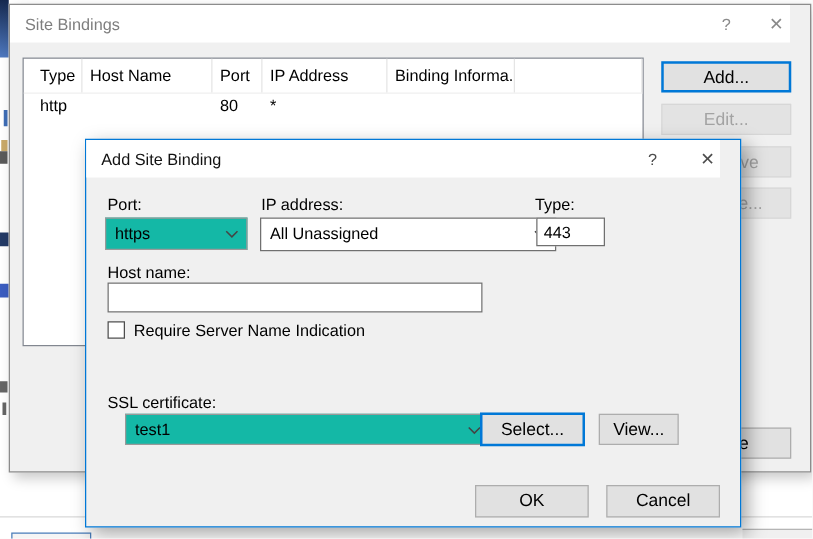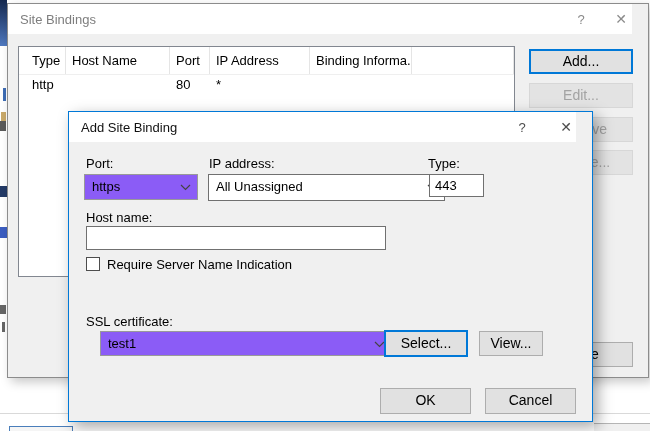--- a/index.html
+++ b/index.html
@@ -59,21 +59,21 @@
   .btn-add { top:45px; }
   .btn-edit { top:79px; }
   .btn-remove { top:113px; }
   .btn-browse { top:146px; }
   .btn-close-site { top:338px; }
 
   
   .label { position:absolute; white-space:nowrap; }
   .combo {
     position:absolute; box-sizing:border-box; height:26px;
-    background:#8b5cf6; border:1px solid #999; line-height:24px;
+    background:#14b8a6; border:1px solid #999; line-height:24px;
   }
   .combo .val { position:absolute; left:7px; top:0; right:22px; overflow:hidden; white-space:nowrap; }
   .combo .chev { position:absolute; right:6px; top:9px; }
   .combo.white { background:#fff; border-color:#707070; }
   .tbox {
     position:absolute; box-sizing:border-box; background:#fff; border:1px solid #707070;
     font-family:"Liberation Sans","DejaVu Sans",sans-serif; font-size:13px; padding:1px 5px; outline:none;
   }
   .checkbox { position:absolute; width:14px; height:14px; box-sizing:border-box; background:#fff; border:1px solid #4d4d4d; }
   .btn-dlg { height:26px; line-height:23px; }

